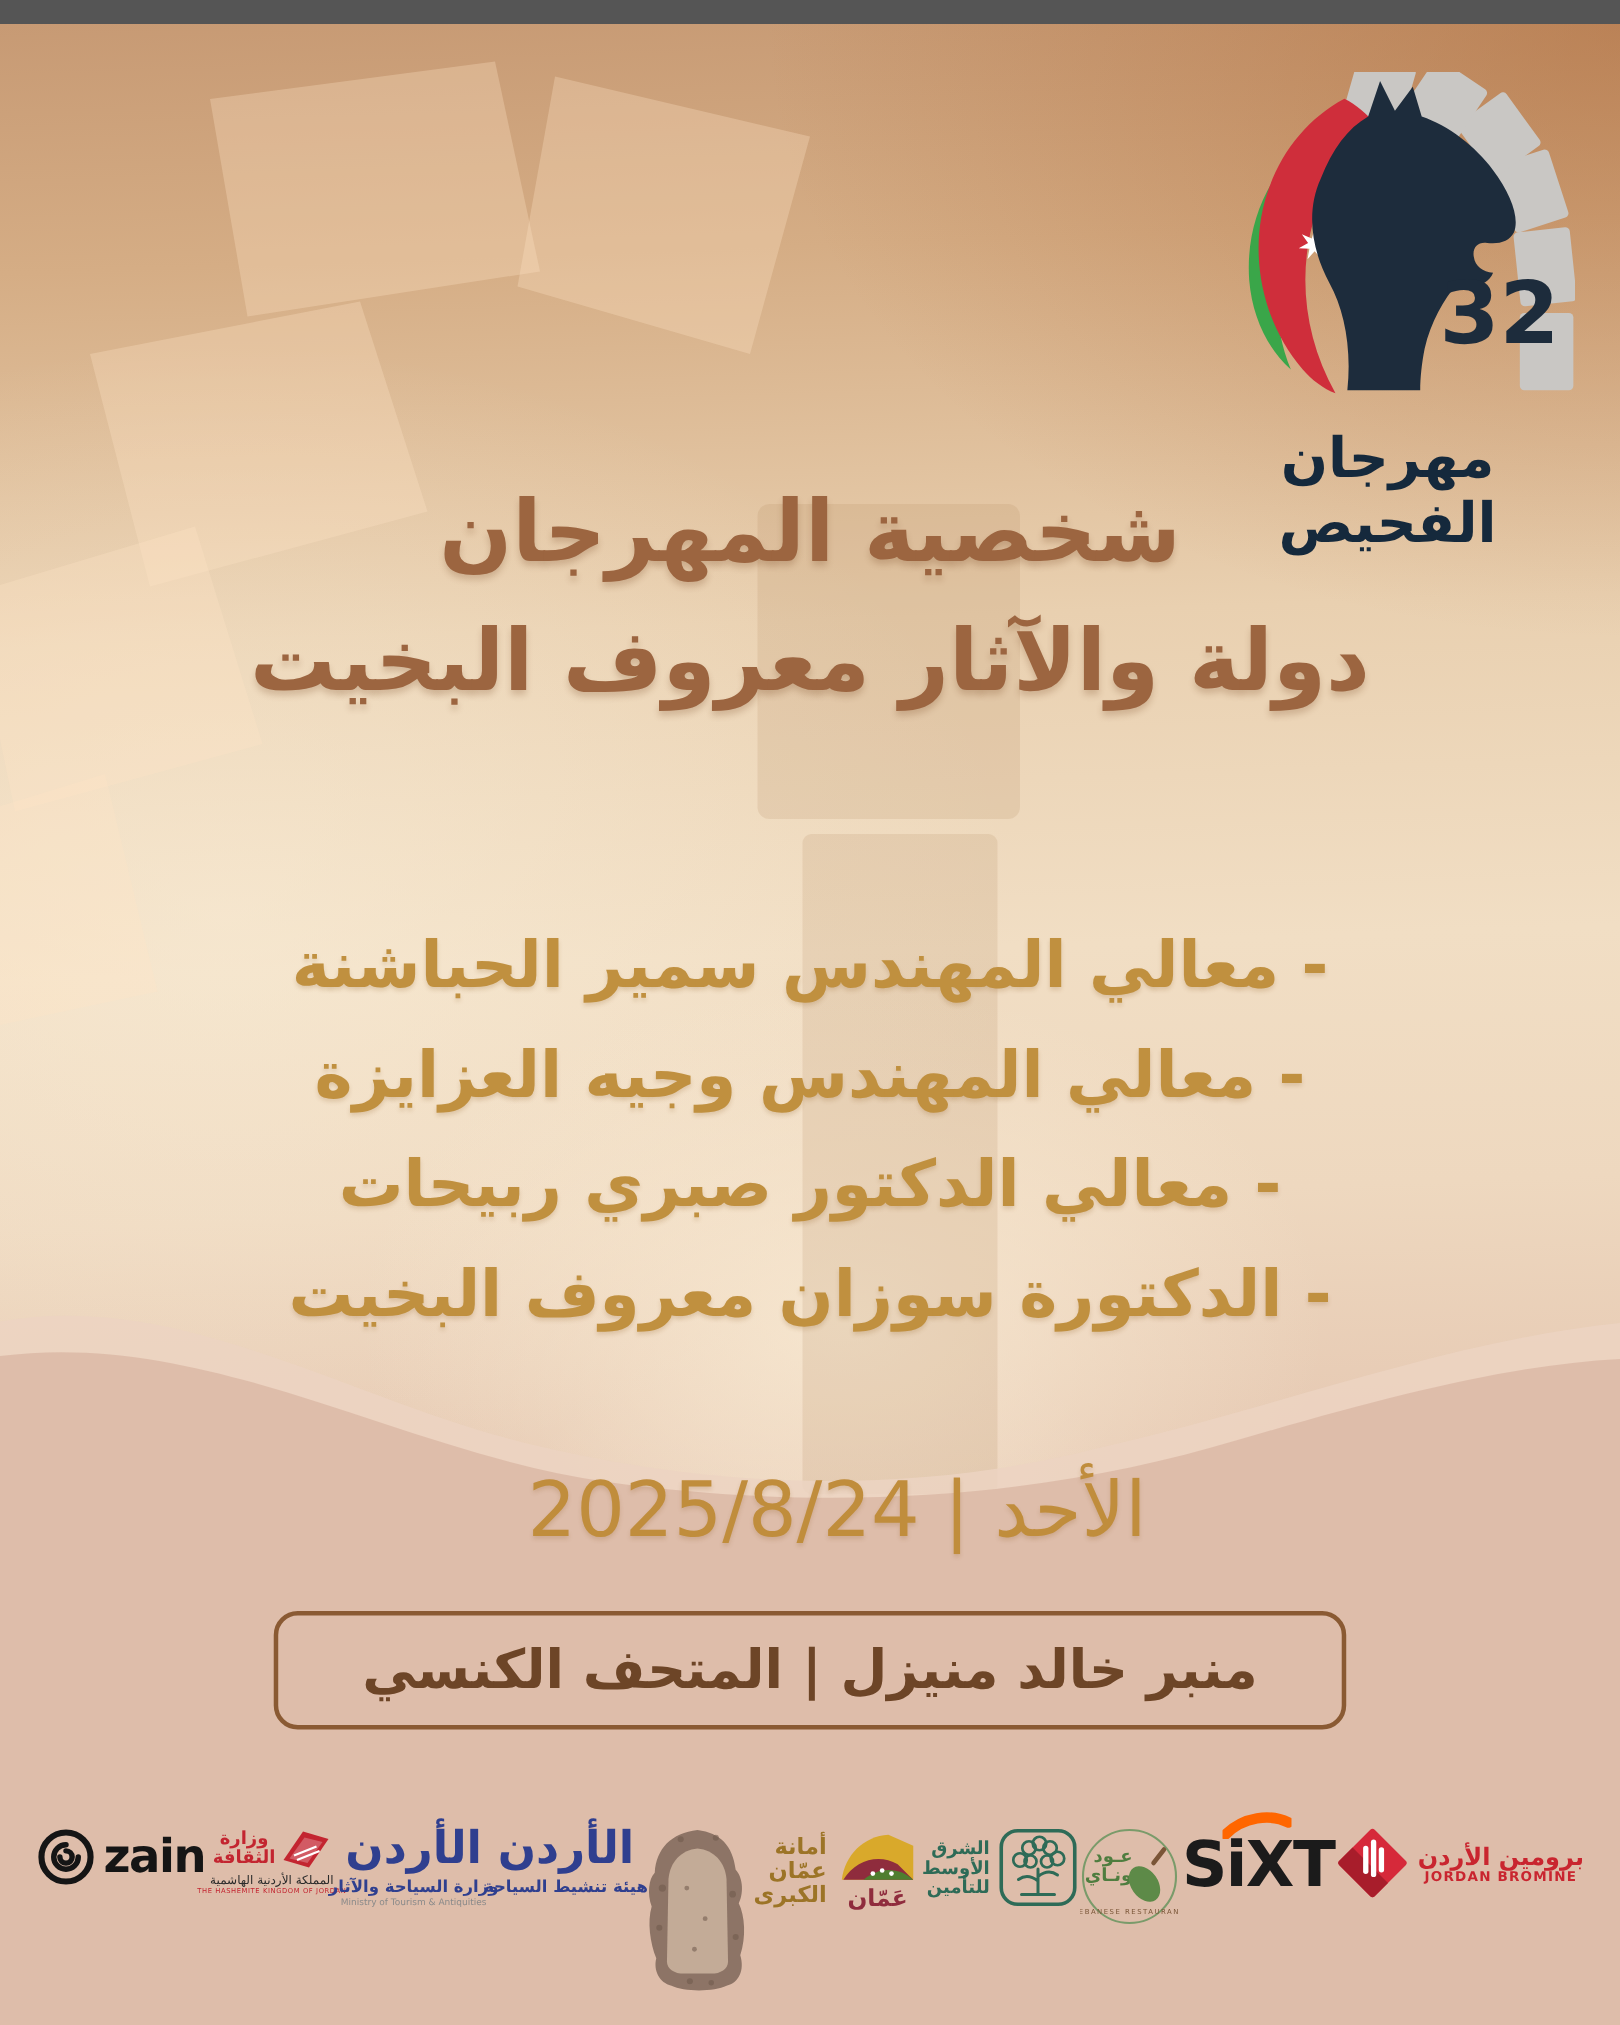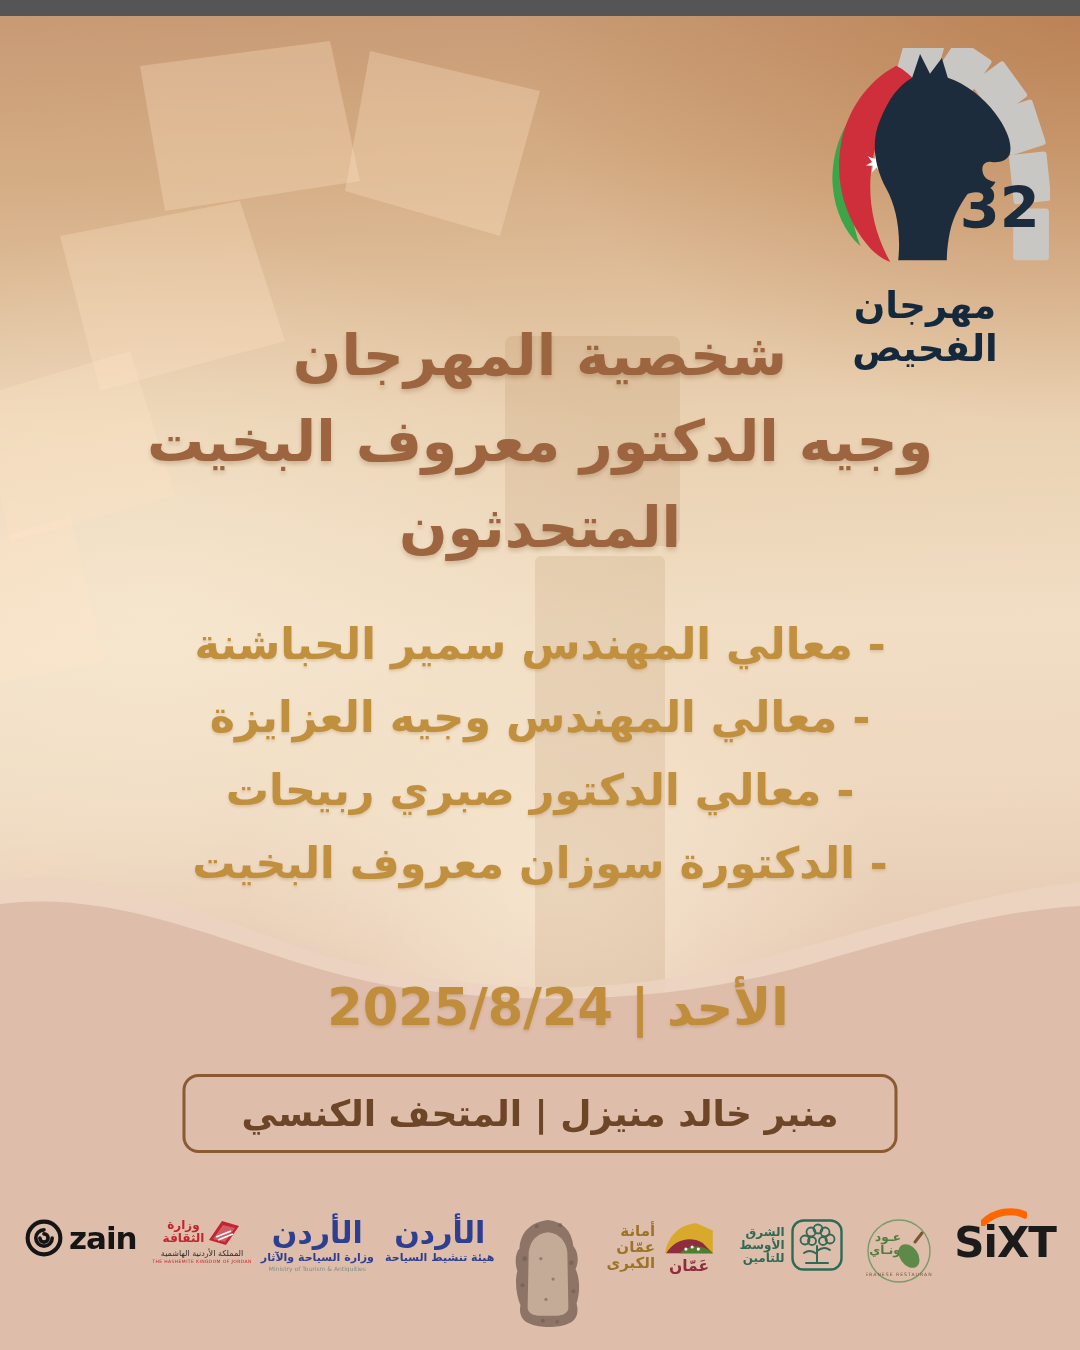--- a/index.html
+++ b/index.html
@@ -33,21 +33,21 @@
   
   .speakers{
     position:absolute; top:592px; left:0; right:0; text-align:center;
     color:#c0903f; font-weight:bold; font-size:43px; line-height:73px;
     text-shadow:0 2px 3px rgba(140,90,30,.2);
   }
 
   
   .date-line{
     position:absolute; top:962px; left:0; right:0; text-align:center;
-    color:#c08d3c; font-weight:bold; font-size:51px;
+    color:#c08d3c; font-weight:normal; font-size:51px;
     text-shadow:0 2px 3px rgba(140,90,30,.2);
     padding-left:36px;
   }
   .venue-badge{
     position:absolute; top:1058px; left:50%; transform:translateX(-50%);
     padding:16px 56px; border:3px solid #8a5a33; border-radius:16px;
     color:#6d4527; font-weight:bold; font-size:36px; white-space:nowrap;
   }
   .time-line{
     position:absolute; top:1146px; left:0; right:0; text-align:center;
@@ -137,22 +137,21 @@
 
       <path fill="#1d2c3c" d="M112,30 L120,6 L130,26 L142,10 L148,30 C166,36 184,50 196,66 C208,82 214,98 210,108 C207,114 200,116 192,115 C186,114 182,118 183,124 C184,131 189,134 196,135 C193,143 183,146 172,142 C163,153 154,168 150,186 C148,196 147,206 147,214 L98,214 C101,186 96,160 86,142 C74,120 70,94 80,72 C88,52 98,38 112,30 Z"></path>
 
       <text x="160" y="182" font-size="58" font-weight="bold" fill="#1d2c3c">32</text>
     </svg>
     <div class="logo-name" dir="rtl">مهرجان الفحيص</div>
   </div>
 
   <div class="title-block" dir="rtl">
     <div>شخصية المهرجان</div>
-    <div>وجيه الدكتور معروف البخيت</div>
-    <div>المتحدثون</div>
+    <div>دولة والآثار معروف البخيت</div>
   </div>
 
   <div class="speakers" dir="rtl">
     <div>- معالي المهندس سمير الحباشنة</div>
     <div>- معالي المهندس وجيه العزايزة</div>
     <div>- معالي الدكتور صبري ربيحات</div>
     <div>- الدكتورة سوزان معروف البخيت</div>
   </div>
 
   <div class="date-line" dir="rtl">الأحد | 2025/8/24</div>
@@ -267,15 +266,32 @@
       </svg>
     </div>
 
     <div class="sponsor sp-sixt">
       <svg width="46" height="18" viewBox="0 0 46 18">
         <path d="M2,15 C14,3 32,1 44,7" fill="none" stroke="#ff6600" stroke-width="7" stroke-linecap="round"></path>
       </svg>
       <span class="word">SiXT</span>
     </div>
 
+    <div class="sponsor sp-bromine">
+      <svg width="48" height="48" viewBox="0 0 46 46">
+        <g transform="rotate(45 23 23)">
+          <rect x="7" y="7" width="32" height="32" rx="2" fill="#d6293a"></rect>
+          <path d="M7,25 L39,25 L39,37 A2,2 0 0 1 37,39 L9,39 A2,2 0 0 1 7,37 Z" fill="#a81d2b"></path>
+        </g>
+        <g fill="#ffffff">
+          <rect x="17" y="12" width="3.4" height="18" rx="1.7"></rect>
+          <rect x="22" y="8" width="3.4" height="24" rx="1.7"></rect>
+          <rect x="27" y="13" width="3.4" height="16" rx="1.7"></rect>
+        </g>
+      </svg>
+      <div class="txt">
+        <div class="ar" dir="rtl">برومين الأردن</div>
+        <div class="en">JORDAN BROMINE</div>
+      </div>
+    </div>
 
   </div>
 </div>
 
 </body></html>

